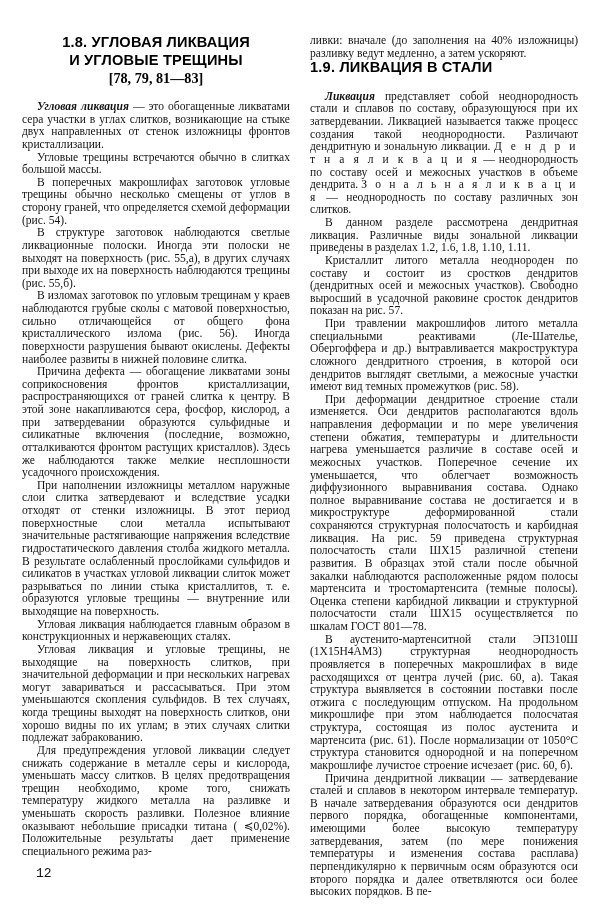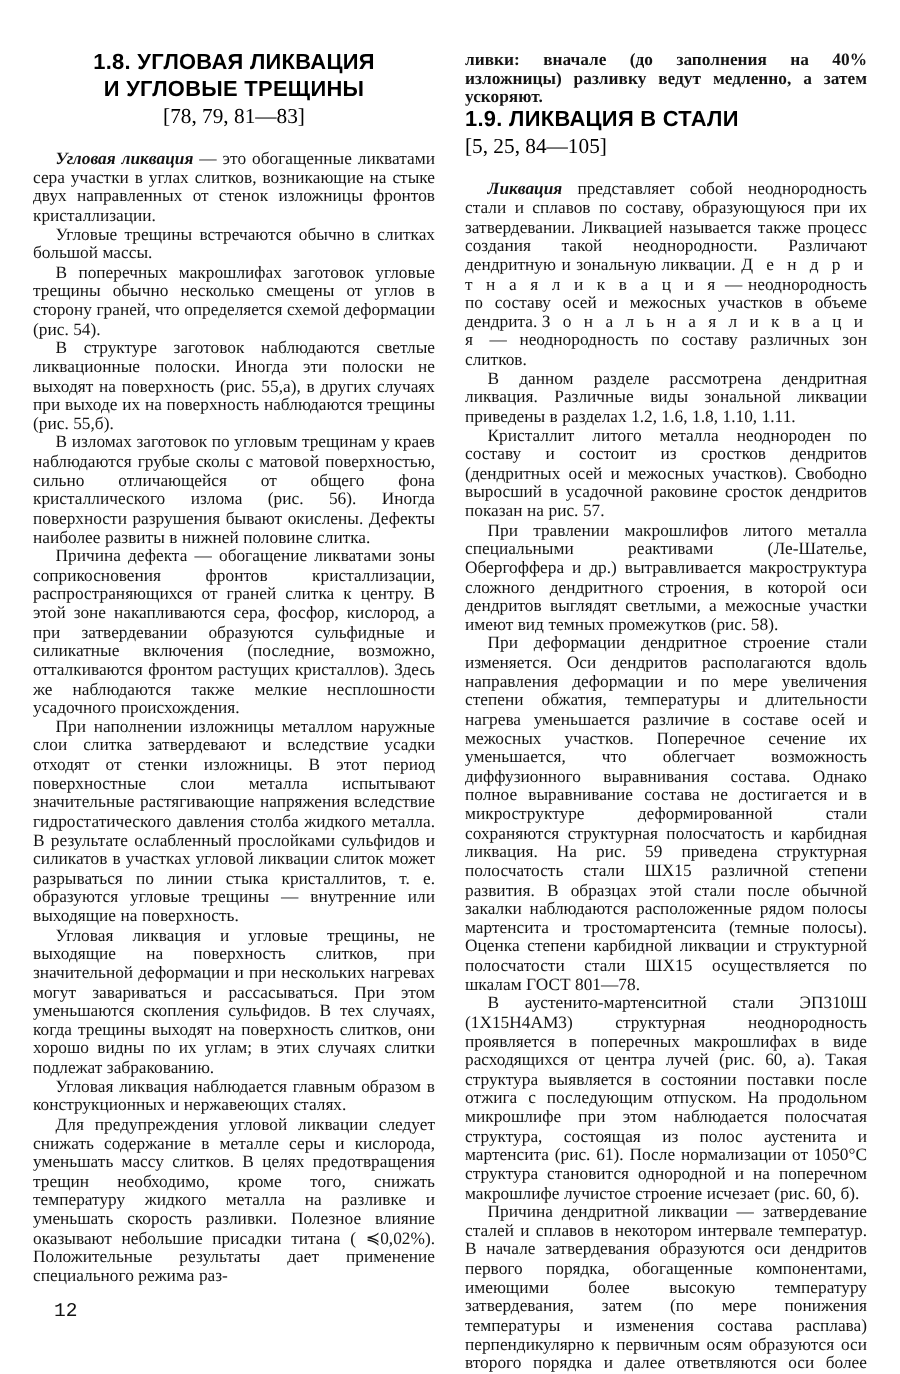--- a/index.html
+++ b/index.html
@@ -45,42 +45,42 @@
     letter-spacing: 0.2px;
     color: #000;
     margin: 0;
   }
   .sec-head.center {
     text-align: center;
   }
   .sec-head .l2 { display: block; }
   .sec-refs {
     font-family: "Liberation Serif", "DejaVu Serif", serif;
-    font-weight: normal;
+    font-weight: bold;
     font-size: 14.2px;
     line-height: 17px;
     margin: 1px 0 0 0;
     color: #000;
   }
   .sec-refs.center { text-align: center; }
   .sec-block-1 { margin-bottom: 13px; }
   .sec-block-2 { margin-bottom: 13px; }
 
   
   p.body {
     margin: 0;
     font-size: 11.55px;
     line-height: 12.62px;
     text-align: justify;
     text-indent: 15px;
     hyphens: manual;
     word-spacing: 0.1px;
     color: #141414;
   }
-  p.body.noindent { text-indent: 0; font-weight: bold; }
+  p.body.noindent { text-indent: 0; }
 
   .it { font-style: italic; font-weight: bold; }
   .sp {
     letter-spacing: 2.6px;
     font-weight: normal;
   }
 
   
   .folio {
     position: absolute;
@@ -118,37 +118,36 @@
       <p class="body">В поперечных макрошлифах заготовок угловые трещины обычно несколько смещены от углов в сторону граней, что определяется схемой деформации (рис. 54).</p>
 
       <p class="body">В структуре заготовок наблюдаются светлые ликвационные полоски. Иногда эти полоски не выходят на поверхность (рис. 55,а), в других случаях при выходе их на поверхность наблюдаются трещины (рис. 55,б).</p>
 
       <p class="body">В изломах заготовок по угловым трещинам у краев наблюдаются грубые сколы с матовой поверхностью, сильно отличающейся от общего фона кристаллического излома (рис. 56). Иногда поверхности разрушения бывают окислены. Дефекты наиболее развиты в нижней половине слитка.</p>
 
       <p class="body">Причина дефекта — обогащение ликватами зоны соприкосновения фронтов кристаллизации, распространяющихся от граней слитка к центру. В этой зоне накапливаются сера, фосфор, кислород, а при затвердевании образуются сульфидные и силикатные включения (последние, возможно, отталкиваются фронтом растущих кристаллов). Здесь же наблюдаются также мелкие несплошности усадочного происхождения.</p>
 
       <p class="body">При наполнении изложницы металлом наружные слои слитка затвердевают и вследствие усадки отходят от стенки изложницы. В этот период поверхностные слои металла испытывают значительные растягивающие напряжения вследствие гидростатического давления столба жидкого металла. В результате ослабленный прослойками сульфидов и силикатов в участках угловой ликвации слиток может разрываться по линии стыка кристаллитов, т. е. образуются угловые трещины — внутренние или выходящие на поверхность.</p>
 
+      <p class="body">Угловая ликвация наблюдается главным образом в конструкционных и нержавеющих сталях.</p>
+
       <p class="body">Угловая ликвация и угловые трещины, не выходящие на поверхность слитков, при значительной деформации и при нескольких нагревах могут завариваться и рассасываться. При этом уменьшаются скопления сульфидов. В тех случаях, когда трещины выходят на поверхность слитков, они хорошо видны по их углам; в этих случаях слитки подлежат забракованию.</p>
-
-      <p class="body">Угловая ликвация наблюдается главным образом в конструкционных и нержавеющих сталях.</p>
 
       <p class="body">Для предупреждения угловой ликвации следует снижать содержание в металле серы и кислорода, уменьшать массу слитков. В целях предотвращения трещин необходимо, кроме того, снижать температуру жидкого металла на разливке и уменьшать скорость разливки. Полезное влияние оказывают небольшие присадки титана ( ≼0,02%). Положительные результаты дает применение специального режима раз-</p>
 
     </div>
 
     <div class="col">
 
       <p class="body noindent">ливки: вначале (до заполнения на 40% изложницы) разливку ведут медленно, а затем ускоряют.</p>
 
       <div class="sec-block-2">
         <h2 class="sec-head">
           <span>1.9. ЛИКВАЦИЯ В СТАЛИ</span>
         </h2>
-        <div class="sec-refs">[5, 25, 84—105]</div>
       </div>
 
       <p class="body"><span class="it">Ликвация</span><span> представляет собой неоднородность стали и сплавов по составу, образующуюся при их затвердевании. Ликвацией называется также процесс создания такой неоднородности. Различают дендритную и зональную ликвации. </span><span class="sp">Д е н д р и т н а я</span><span class="sp">    л и к в а ц и я</span><span> — неоднородность по составу осей и межосных участков в объеме дендрита. </span><span class="sp">З о н а л ь н а я   л и к в а ц и я</span><span> — неоднородность по составу различных зон слитков.</span></p>
 
       <p class="body">В данном разделе рассмотрена дендритная ликвация. Различные виды зональной ликвации приведены в разделах 1.2, 1.6, 1.8, 1.10, 1.11.</p>
 
       <p class="body">Кристаллит литого металла неоднороден по составу и состоит из сростков дендритов (дендритных осей и межосных участков). Свободно выросший в усадочной раковине сросток дендритов показан на рис. 57.</p>
 
       <p class="body">При травлении макрошлифов литого металла специальными реактивами (Ле-Шателье, Обергоффера и др.) вытравливается макроструктура сложного дендритного строения, в которой оси дендритов выглядят светлыми, а межосные участки имеют вид темных промежутков (рис. 58).</p>
 

